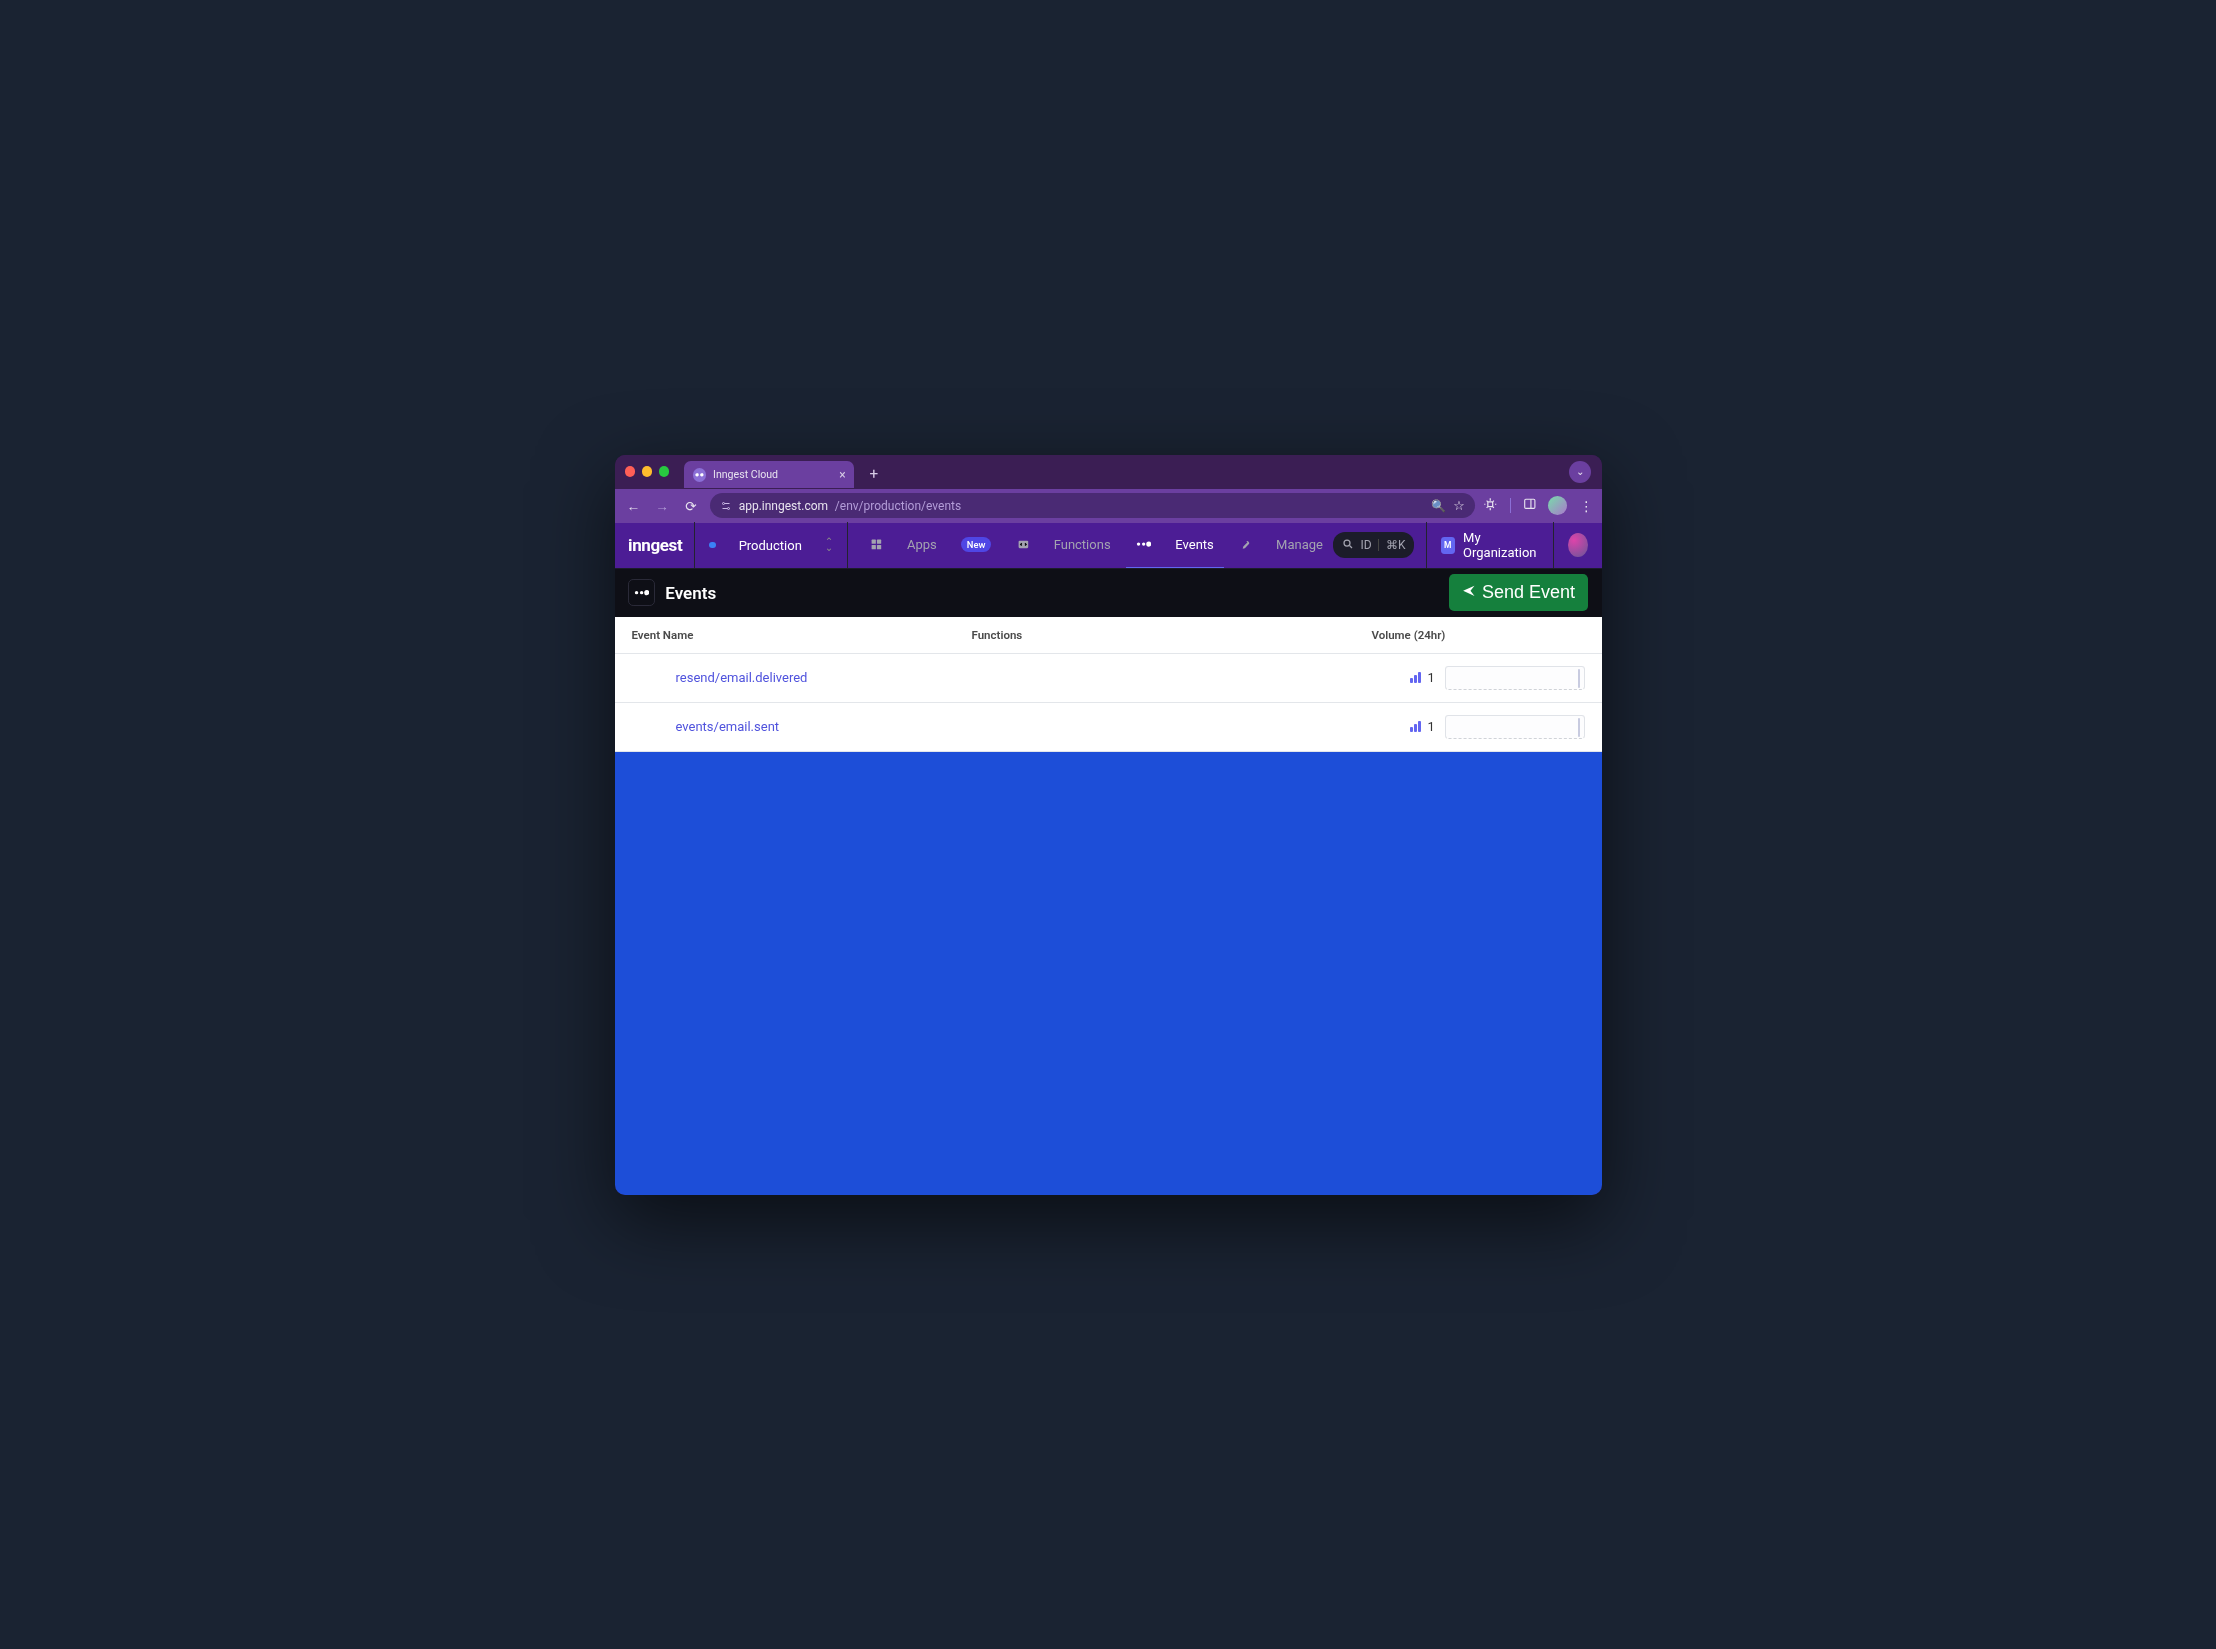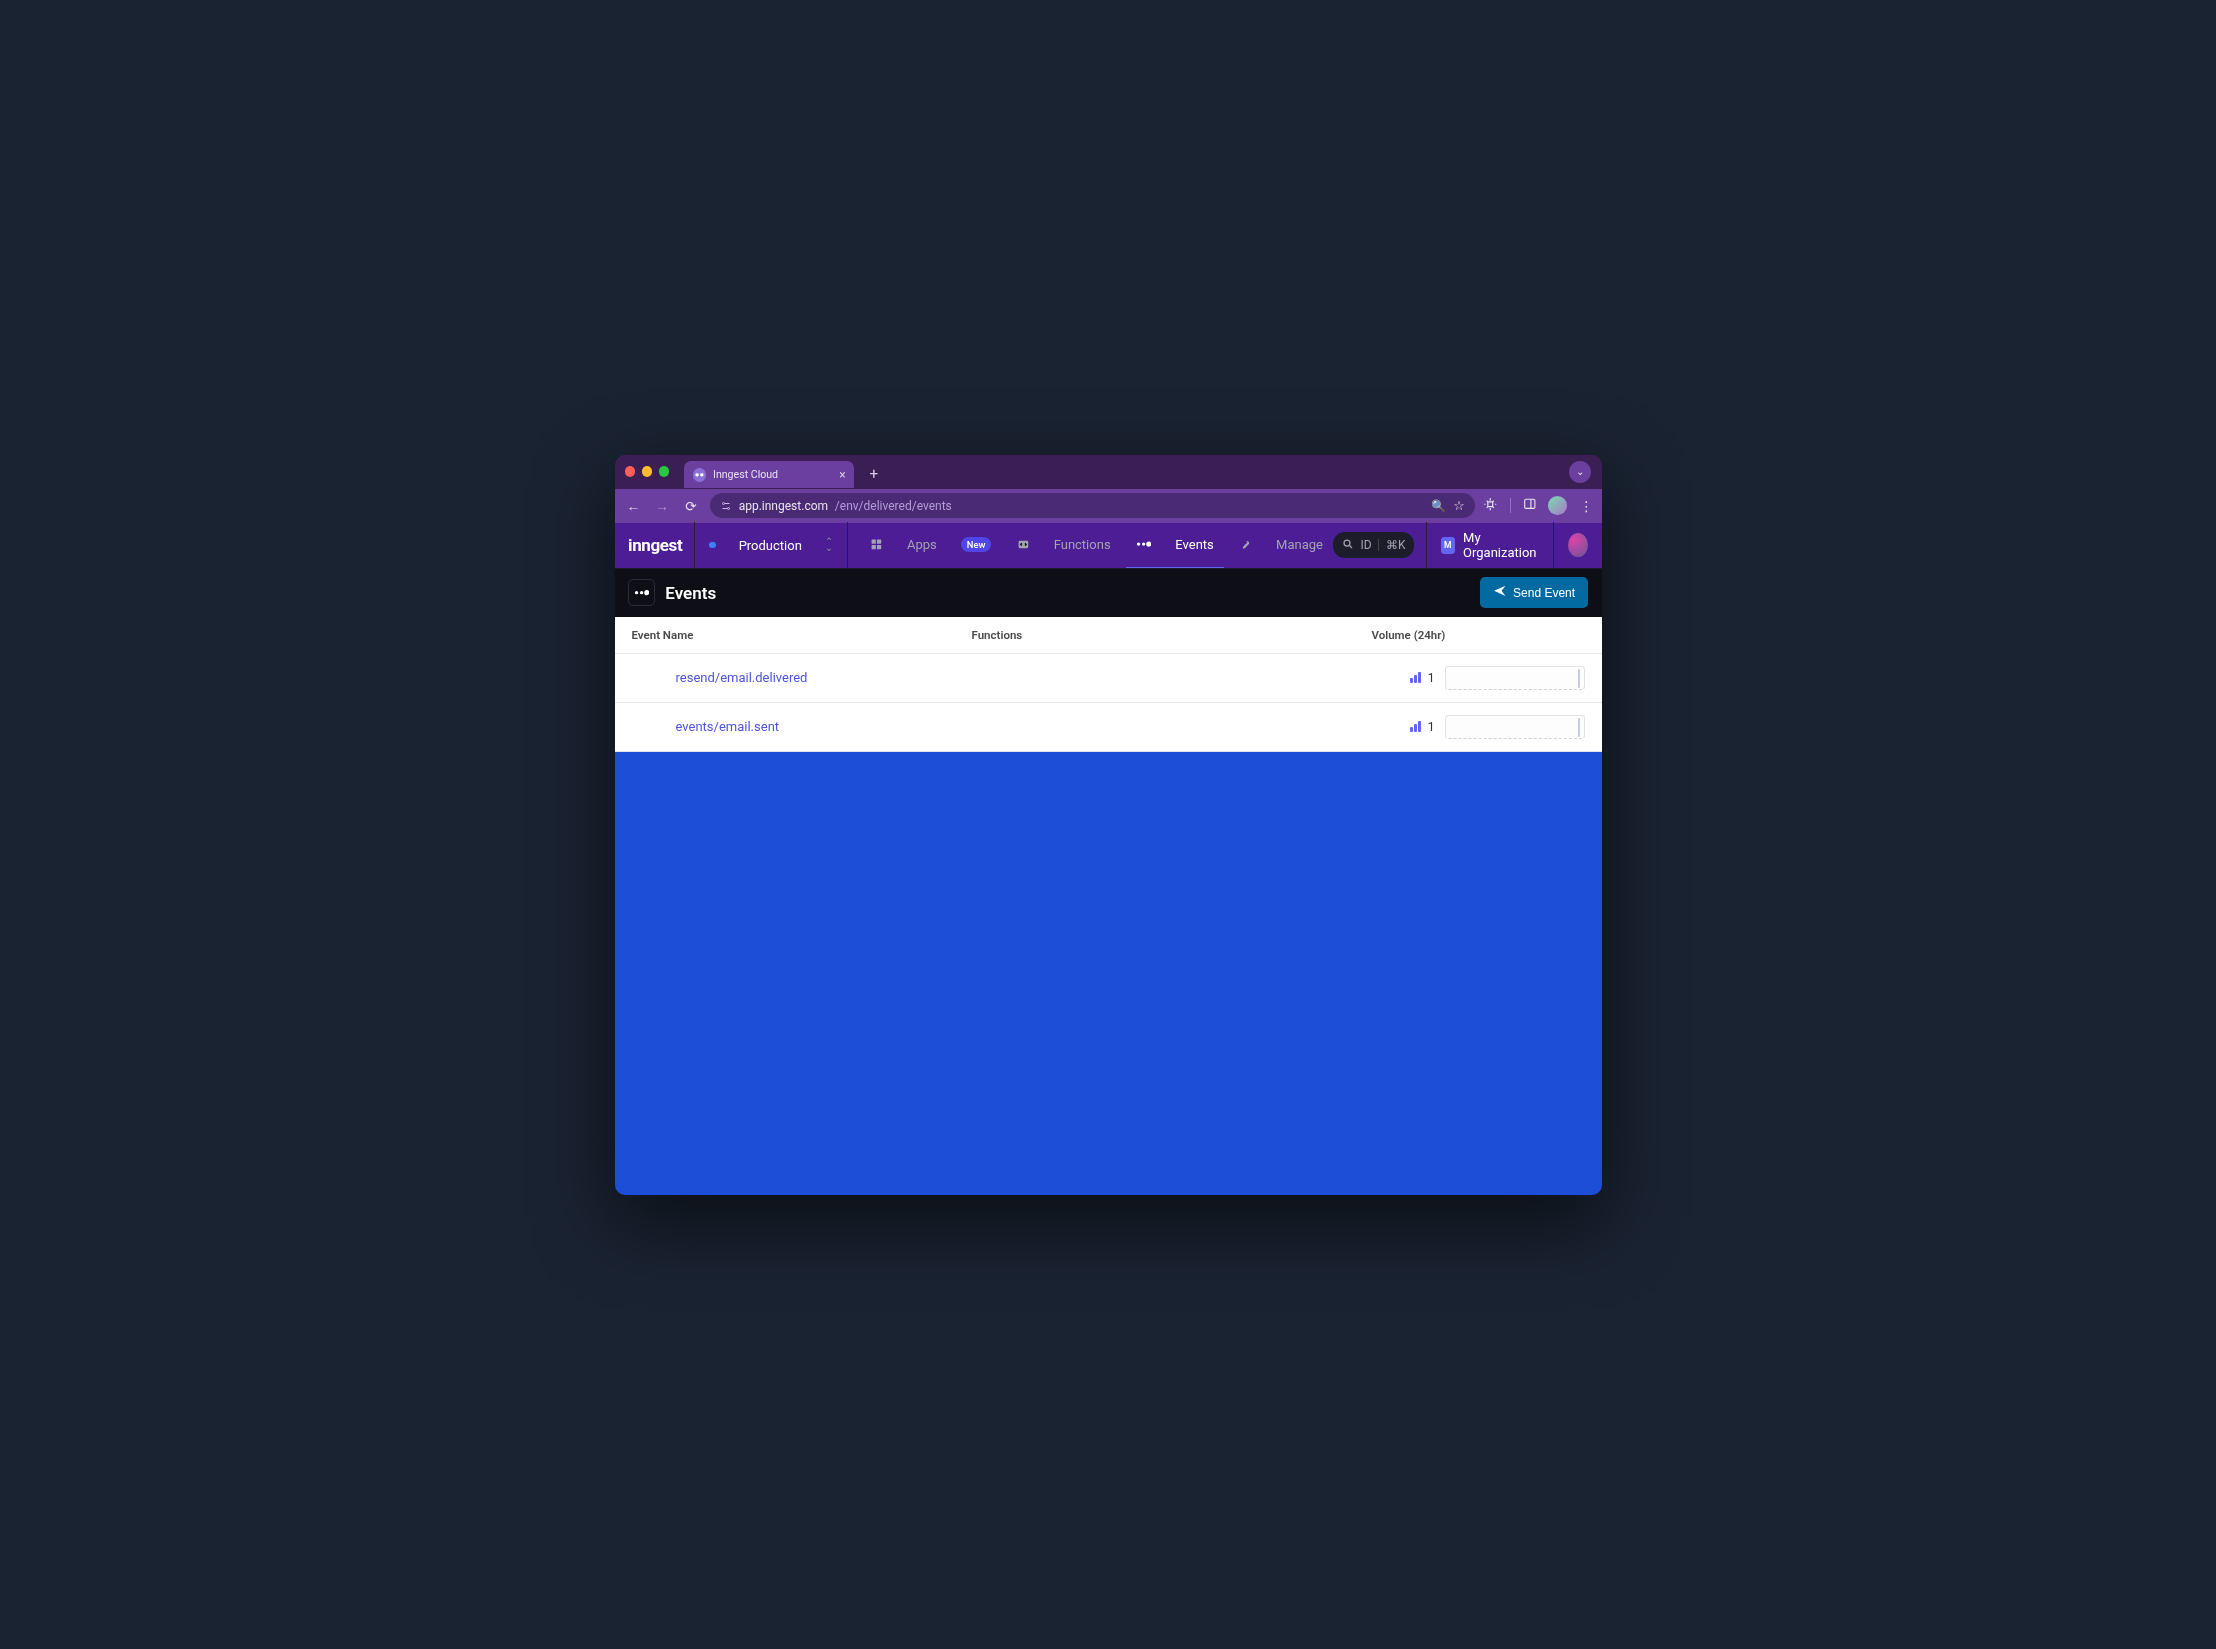--- a/index.html
+++ b/index.html
@@ -163,23 +163,23 @@
   .sub-ico {
     width:27px; height:27px; border-radius:5.1px;
     border:0.9px solid #2a2a38;
     display:flex; align-items:center; justify-content:center;
     margin-right:10.2px;
   }
   .sub-ico svg { width:15.3px; height:15.3px; }
   .sub-title { color:#fff; font-size:17px; font-weight:600; }
   .send-btn {
     margin-left:auto;
-    background:#0369a1; color:#fff;
+    background:#15803d; color:#fff;
     border:none; border-radius:5.1px;
-    padding: 7.7px 12.8px; font-size:12px; font-weight:500;
+    padding: 7.7px 12.8px; font-size:18px; font-weight:500;
     display:flex; align-items:center; gap:6.8px;
     cursor:pointer;
   }
   
   .content { flex:1; background:#1d4ed8; overflow:auto; }
   .thead {
     background:#fff;
     display:flex;
     padding: 11px 17px;
     font-size:11.5px; font-weight:600;
@@ -248,21 +248,21 @@
     <span class="navicon">⟳</span>
     <div class="urlfield">
       <span class="lock">
         <svg width="12" height="12" viewBox="0 0 24 24" fill="none" stroke="currentColor" stroke-width="2">
             <circle cx="7" cy="7" r="2"></circle>
             <circle cx="17" cy="17" r="2"></circle>
             <path d="M9 7h10M5 17h10"></path>
           </svg>
       </span>
       <span>app.inngest.com</span>
-        <span class="path-dim">/env/delivered/events</span>
+        <span class="path-dim">/env/production/events</span>
       <span class="spacer"></span>
       <span style="font-size:12px;">🔍</span>
       <span style="font-size:12.8px;">☆</span>
     </div>
     <div class="ext-icons">
       <span>
         <svg width="14.5" height="14.5" viewBox="0 0 24 24" fill="none" stroke="currentColor" stroke-width="2">
             <path d="M12 2v4M12 18v4M4 12H2M22 12h-2M6 6l2 2M16 16l2 2M6 18l2-2M16 8l2-2"></path>
             <rect x="8" y="8" width="8" height="8" rx="1"></rect>
           </svg>

